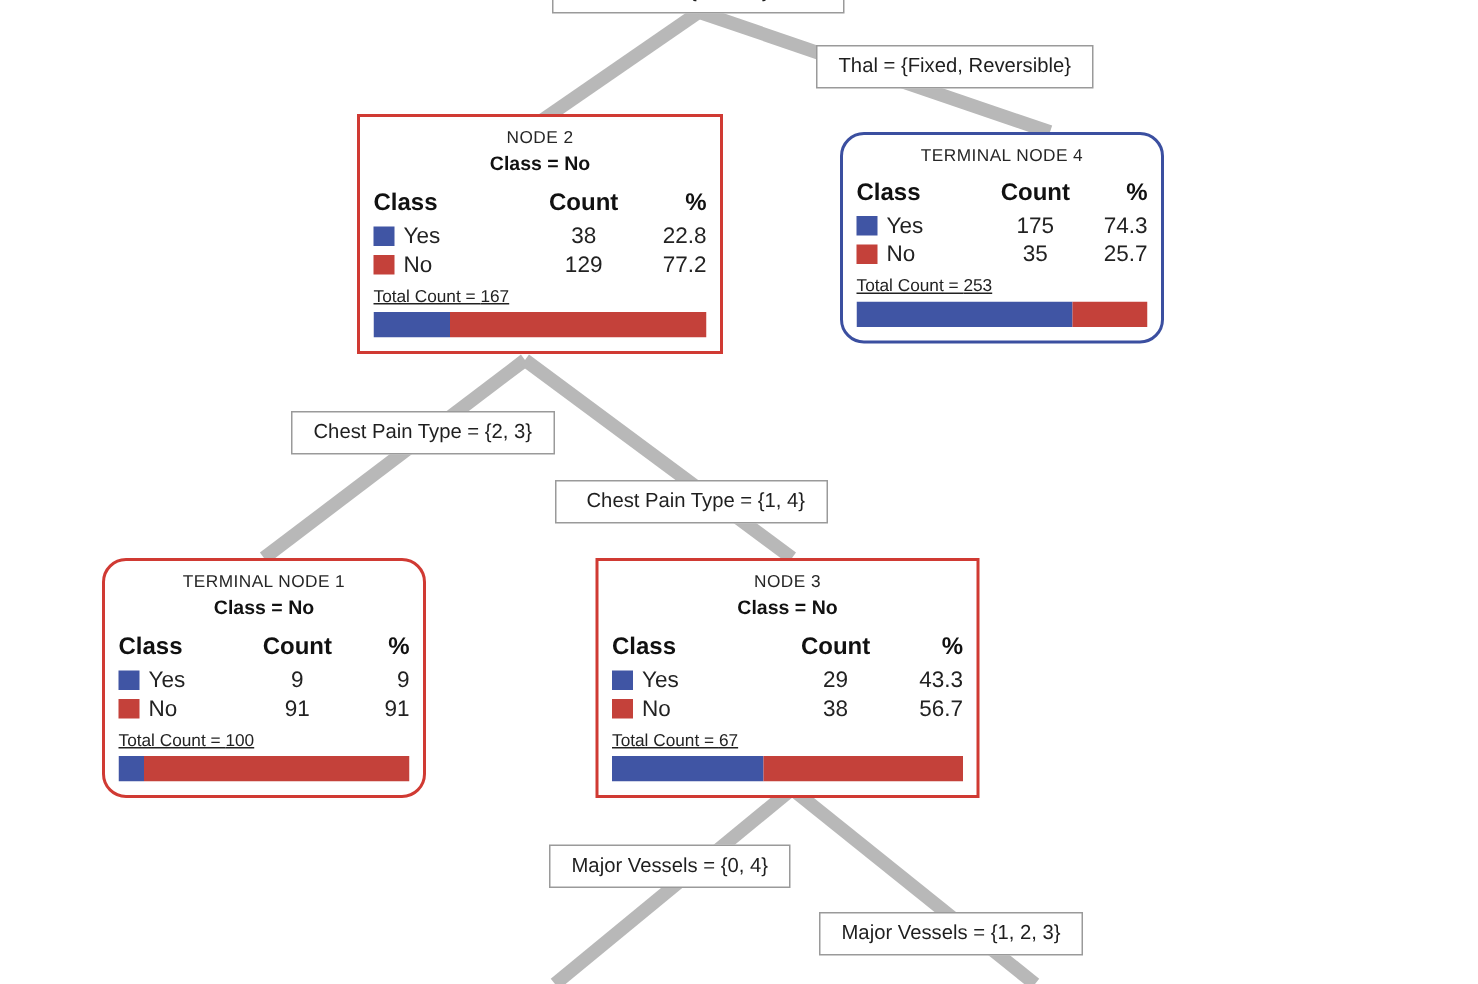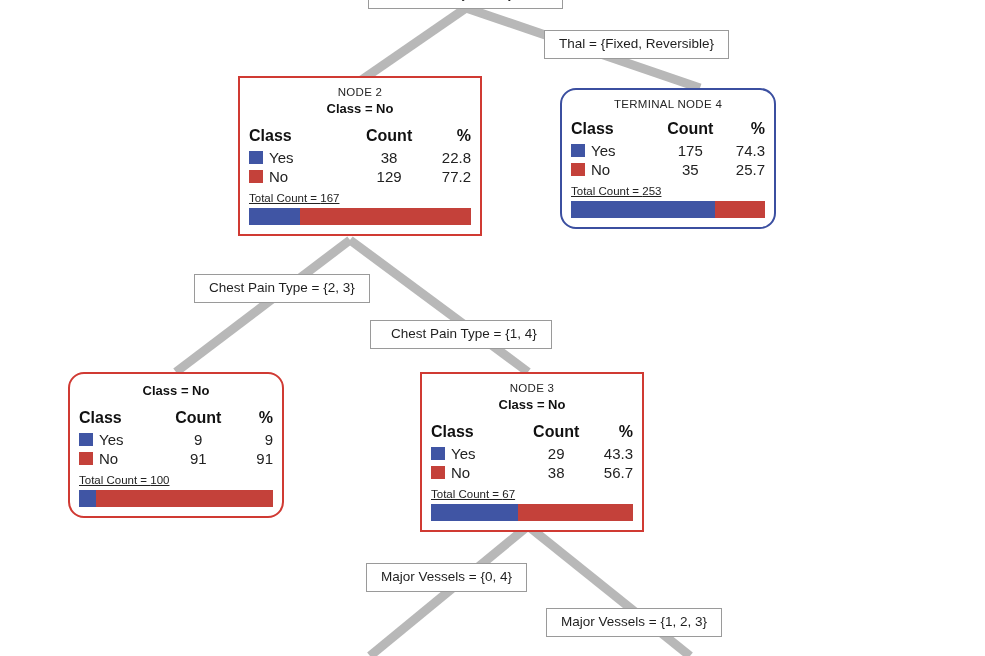--- a/index.html
+++ b/index.html
@@ -214,20 +214,21 @@
       </tbody>
     </table>
     <div class="total"><span>Total Count = </span><span>253</span></div>
     <div class="bar">
       <div class="seg" style="background:#4055A4; width:74.3%"></div>
       <div class="seg" style="background:#C4413A; width:25.7%"></div>
     </div>
   </div>
 
   <div class="node red rounded" style="left:68px; top:372px; width:216px;">
+    <div class="node-id">TERMINAL NODE 1</div>
     <div class="node-class">Class = No</div>
     <table class="dist">
       <thead>
         <tr>
           <th class="c-class">Class</th>
           <th class="c-count">Count</th>
           <th class="c-pct">%</th>
         </tr>
       </thead>
       <tbody>
@@ -253,21 +254,21 @@
         </tr>
       </tbody>
     </table>
     <div class="total"><span>Total Count = </span><span>100</span></div>
     <div class="bar">
       <div class="seg" style="background:#4055A4; width:9%"></div>
       <div class="seg" style="background:#C4413A; width:91%"></div>
     </div>
   </div>
 
-  <div class="node red" style="left:420px; top:372px; width:224px;">
+  <div class="node red" style="left:397px; top:372px; width:256px;">
     <div class="node-id">NODE 3</div>
     <div class="node-class">Class = No</div>
     <table class="dist">
       <thead>
         <tr>
           <th class="c-class">Class</th>
           <th class="c-count">Count</th>
           <th class="c-pct">%</th>
         </tr>
       </thead>

